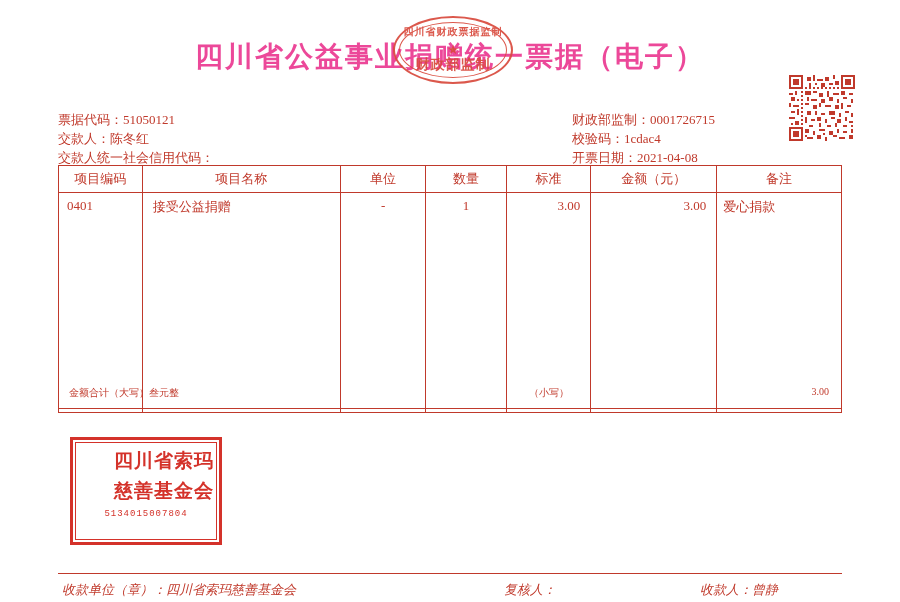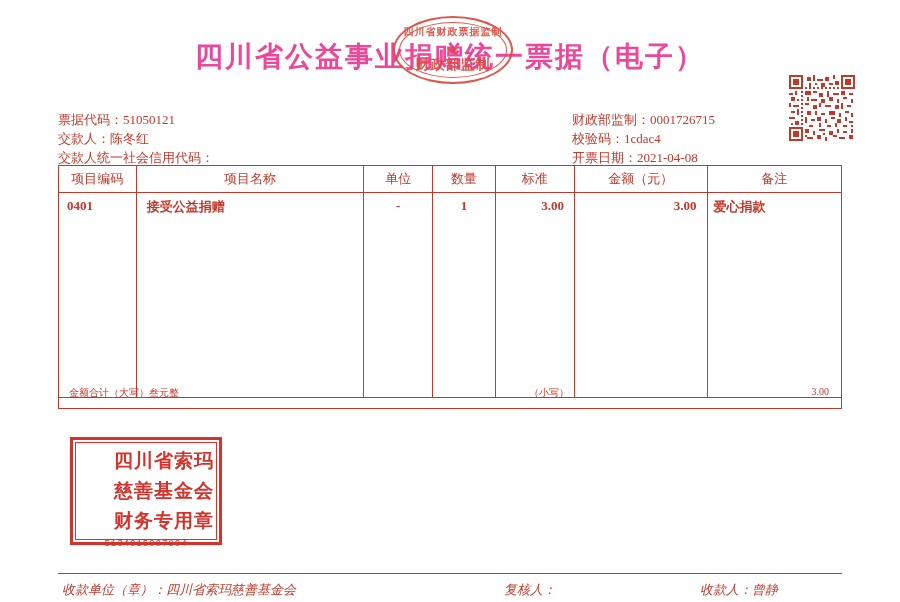--- a/index.html
+++ b/index.html
@@ -121,22 +121,21 @@
     left: 58px;
     top: 165px;
     width: 784px;
     border-collapse: collapse;
     font-family: "Liberation Serif", serif;
     font-size: 13px;
     color: #c0392b;
   }
   table.items th, table.items td {
     border: 1px solid #c0392b;
-    padding: 1px;
-    font-weight: bold;
+    padding: 16px;
   }
   table.items thead th {
     height: 26px;
     font-weight: normal;
     text-align: center;
     vertical-align: middle;
   }
   table.items tbody td {
     vertical-align: top;
     padding-top: 5px;
@@ -435,21 +434,20 @@
       <span>金额合计（大写）</span><span>叁元整</span>
     </div>
     <div class="total-mid">（小写）</div>
     <div class="total-right">3.00</div>
   </div>
 
   <div class="stamp">
     <div class="stamp-inner"></div>
     <div class="l1">四川省索玛</div>
     <div class="l2">慈善基金会</div>
-    <div class="l3">财务专用章</div>
     <div class="code">5134015007804</div>
   </div>
 
   <div class="footer-line"></div>
   <div class="footer">
     <div class="f-left">
       <span>收款单位（章）：</span><span>四川省索玛慈善基金会</span>
     </div>
     <div class="f-mid">
       <span>复核人：</span><span></span>

